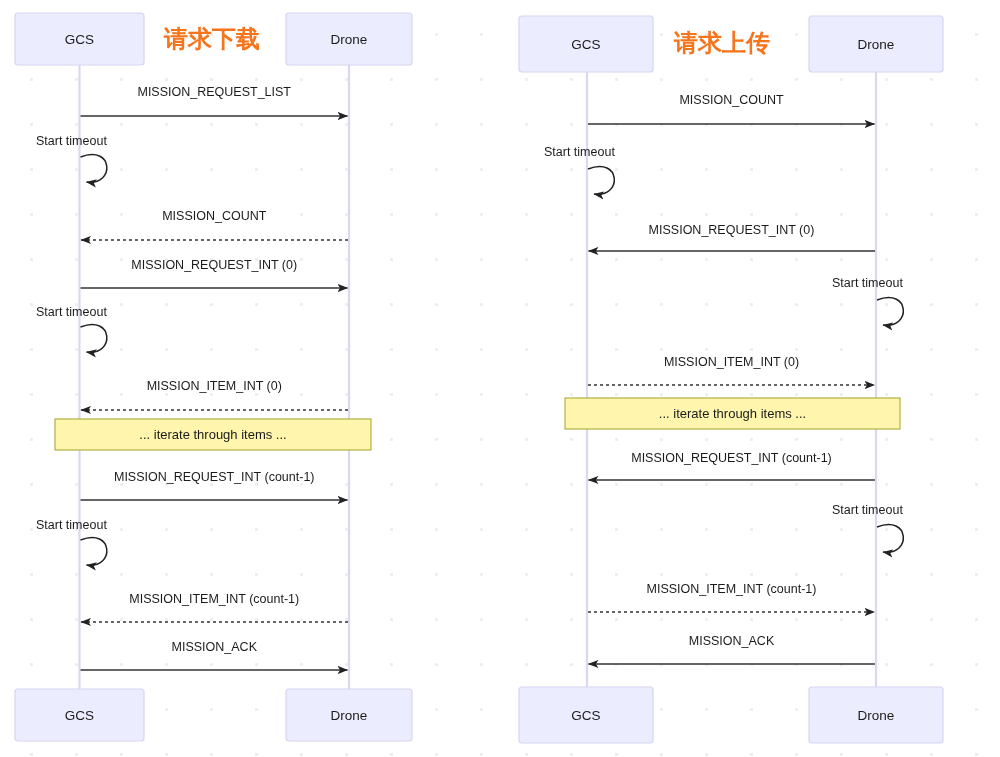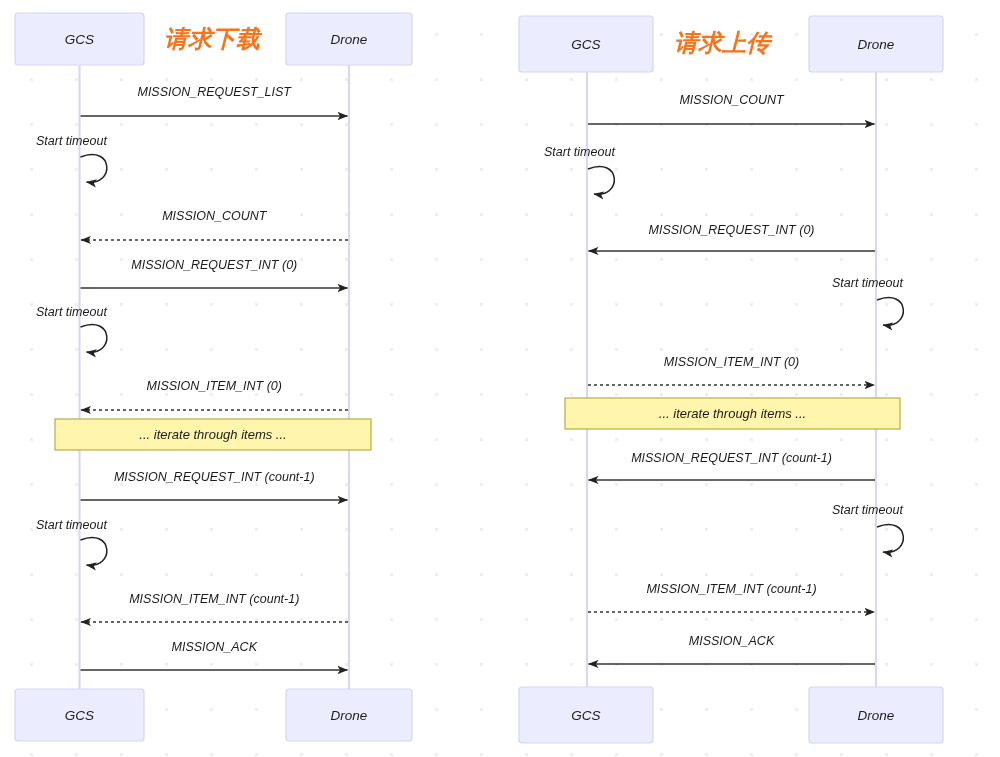--- a/index.html
+++ b/index.html
@@ -10,21 +10,21 @@
     overflow: hidden;
   }
   body {
     background-color: #ffffff;
     background-image: radial-gradient(circle, #eeeeee 1.4px, transparent 1.5px);
     background-size: 45px 45px;
     background-position: 9px 12px;
     font-family: "Liberation Sans", "DejaVu Sans", sans-serif;
     position: relative;
   }
-  #stage { position: absolute; left:0; top:0; width:1000px; height:757px;font-style:italic; }
+  #stage { position: absolute; left:0; top:0; width:1000px; height:757px; }
   svg.diagram { position: absolute; left: 0; top: 0; overflow: visible; }
 
   .actor-box {
     fill: #ececff;
     stroke: #d5d5f0;
     stroke-width: 1.2;
   }
   .actor-label {
     font-family: "Liberation Sans", "DejaVu Sans", sans-serif;
     font-size: 13.5px;

